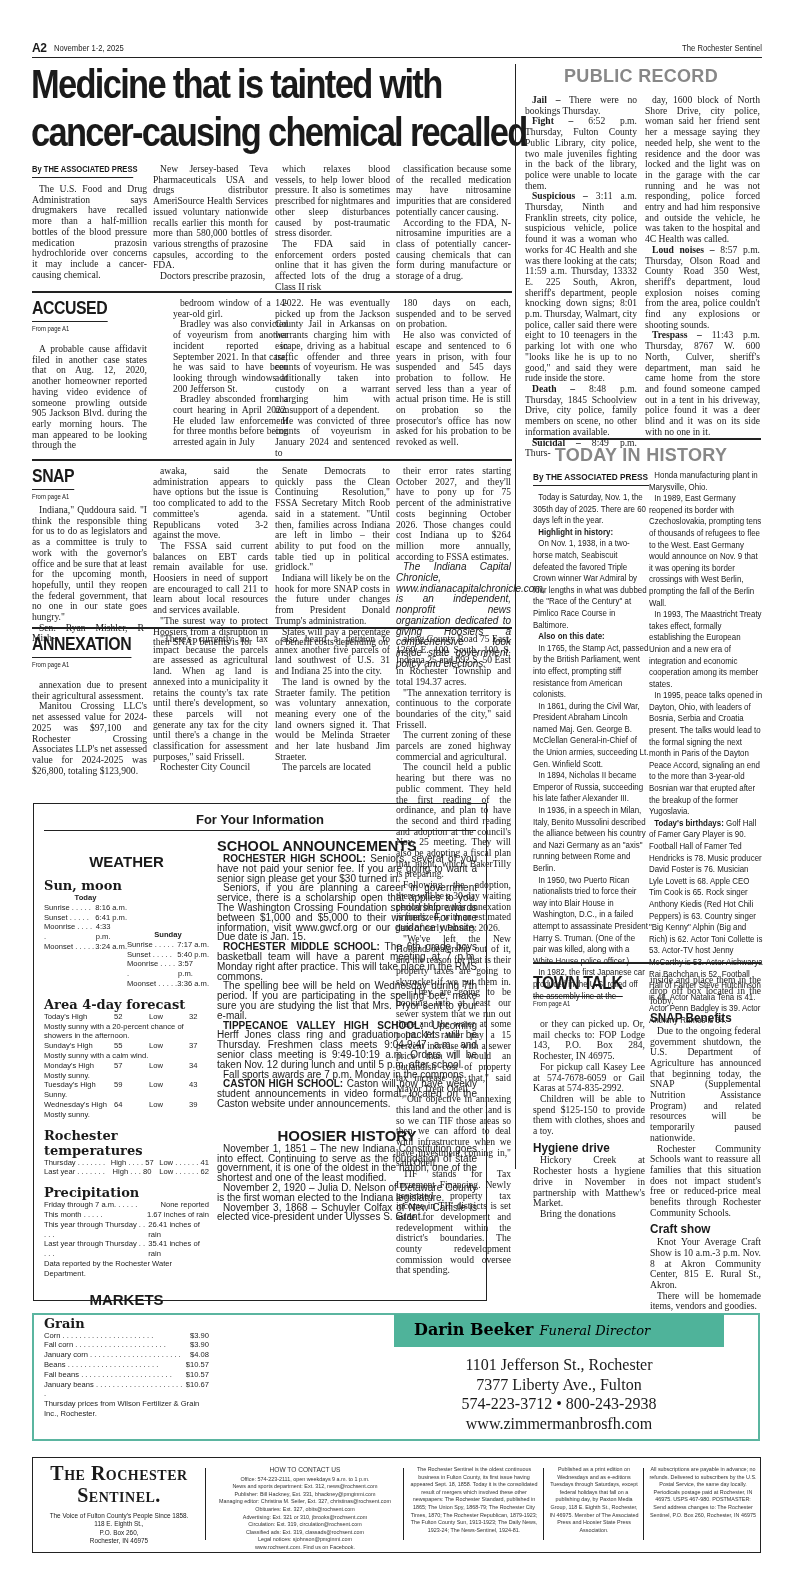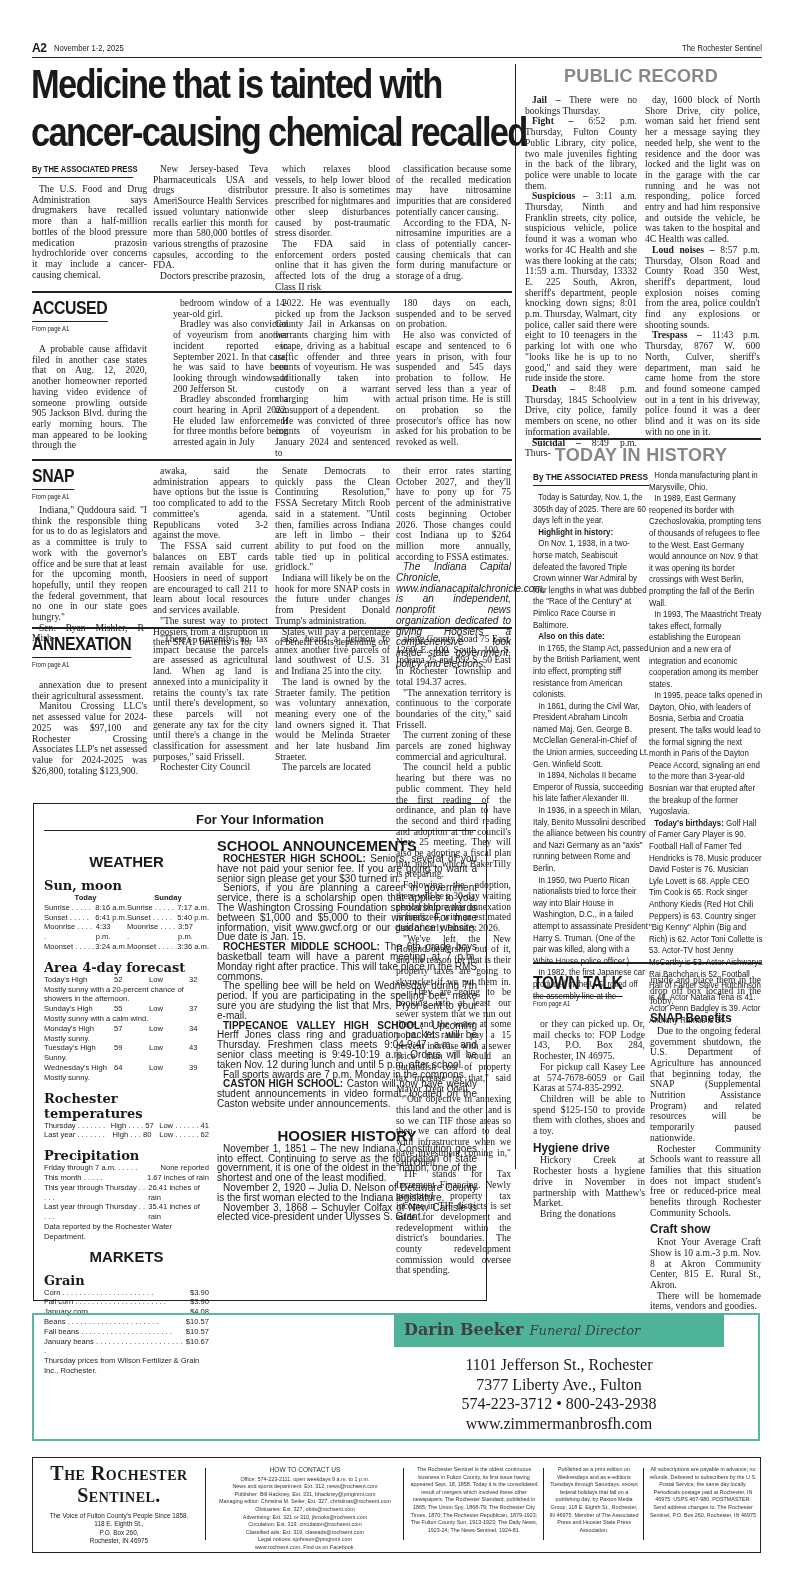--- a/index.html
+++ b/index.html
@@ -37,21 +37,21 @@
   .ann p { text-indent: 6px; }
   .ann b { font-weight:bold; }
   
   .ad { left:32px; top:1313px; width:728px; height:128px; border:2px solid #5bb5a0; }
   .ad-zim { position:absolute; left:10px; top:14px; width:300px; text-align:center; }
   .zim-name { font-family:"Liberation Serif",serif; color:#7a1848; font-size:44px; letter-spacing:1px; border-top:1px solid #a04070; border-bottom:1px solid #a04070; line-height:46px; }
   .zim-script { font-family:"DejaVu Serif",serif; font-style:italic; color:#7a1848; font-size:30px; line-height:36px; }
   .zim-tag { font-family:"DejaVu Sans",sans-serif; font-style:italic; font-weight:bold; font-size:12.5px; color:#222; }
   .leaf { position:absolute; left:128px; top:-14px; width:44px; height:16px; border-radius:22px 22px 0 0; background:#3c9a6e; }
   .ad-right { position:absolute; left:360px; top:-1px; width:330px; }
-  .director { background:#4fb39a; color:#404040; font-family:"DejaVu Serif",serif; font-weight:bold; font-size:16px; padding:6px 10px; height:33px; white-space:nowrap; }
+  .director { background:#4fb39a; color:#000000; font-family:"DejaVu Serif",serif; font-weight:bold; font-size:16px; padding:6px 20px; height:33px; white-space:nowrap; }
   .director i { font-weight:normal; font-size:13px; margin-left:6px; }
   .ad-line { text-align:center; font-family:"Liberation Serif",serif; font-size:16px; line-height:19.5px; }
   
   .footer { left:32px; top:1457px; width:729px; height:96px; border:1.5px solid #222; }
   .mast { position:absolute; left:6px; top:4px; width:160px; text-align:center; }
   .mast-title { font-family:"Liberation Serif",serif; font-weight:bold; font-size:16px; line-height:22px; letter-spacing:0.5px; }
   .fcell { position:absolute; top:8px; font-family:"Liberation Sans",sans-serif; font-size:5.4px; line-height:7.6px; text-align:center; color:#333; }
   .fsep { position:absolute; top:10px; width:1px; height:72px; background:#222; }
 </style>
 </head>
@@ -188,21 +188,21 @@
           <div class="leader">
             <span>Moonrise . . . . .</span>
             <span>4:33 p.m.</span>
           </div>
           <div class="leader">
             <span>Moonset . . . . .</span>
             <span>3:24 a.m.</span>
           </div>
         </div>
       <div style="width:82px;" id="sm-sunday">
-        <div style="text-align:center;font-weight:bold;">Sunday</div>
+        <div style="text-align:center;font-weight:bold;margin-top:37px;">Sunday</div>
       <div class="leader">
             <span>Sunrise . . . . .</span>
             <span>7:17 a.m.</span>
           </div>
           <div class="leader">
             <span>Sunset . . . . .</span>
             <span>5:40 p.m.</span>
           </div>
           <div class="leader">
             <span>Moonrise . . . . .</span>
@@ -278,21 +278,21 @@
         <div class="leader">
           <span>This year through Thursday . . . . .</span>
           <span>26.41 inches of rain</span>
         </div>
         <div class="leader">
           <span>Last year through Thursday . . . . .</span>
           <span>35.41 inches of rain</span>
         </div>
       </div>
     <div class="sans-small">Data reported by the Rochester Water Department.</div>
-    <h3 class="big" style="margin-top:6px;">MARKETS</h3>
+    <h3 class="big" style="margin-top:12px;">MARKETS</h3>
     <h4>Grain</h4>
     <div class="sans-small" id="grain">
         <div class="leader">
           <span>Corn . . . . . . . . . . . . . . . . . . . . . .</span>
           <span>$3.90</span>
         </div>
         <div class="leader">
           <span>Fall corn . . . . . . . . . . . . . . . . . . . . . .</span>
           <span>$3.90</span>
         </div>

